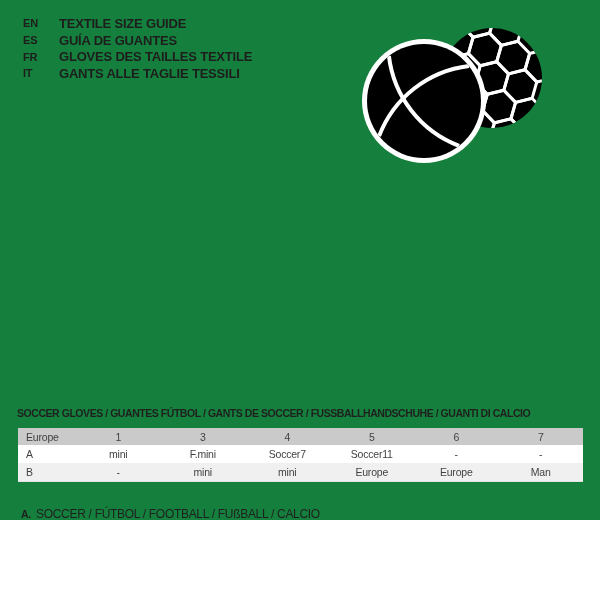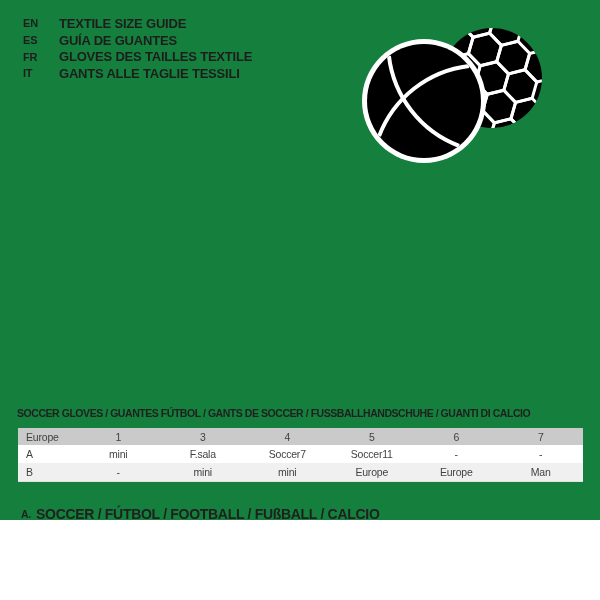--- a/index.html
+++ b/index.html
@@ -50,21 +50,21 @@
   table.size-table tbody tr.row-b{background:#f0f0f0;border-bottom:1px solid #e2e2e2;}
 
   
   .notes{position:absolute;left:21px;top:505px;}
   .note-row{display:flex;height:17.5px;align-items:center;}
   .note-label{
     width:15px;flex:0 0 15px;
     font-size:10.5px;font-weight:bold;color:#1f1f1f;letter-spacing:-0.3px;
   }
   .note-text{
-    font-size:14px;font-weight:bold;color:#1f1f1f;letter-spacing:-0.3px;
+    font-size:12px;font-weight:normal;color:#1f1f1f;letter-spacing:-0.3px;
     white-space:nowrap;
     text-align:right;
   }
 </style>
 </head>
 <body>
 
 <div class="canvas">
 
   <div class="lang-block">
@@ -156,21 +156,21 @@
         <th>4</th>
         <th>5</th>
         <th>6</th>
         <th>7</th>
       </tr>
     </thead>
     <tbody>
       <tr class="row-a">
         <td class="rowlabel">A</td>
         <td>mini</td>
-        <td>F.sala</td>
+        <td>F.mini</td>
         <td>Soccer7</td>
         <td>Soccer11</td>
         <td>-</td>
         <td>-</td>
       </tr>
       <tr class="row-b">
         <td class="rowlabel">B</td>
         <td>-</td>
         <td>mini</td>
         <td>mini</td>

